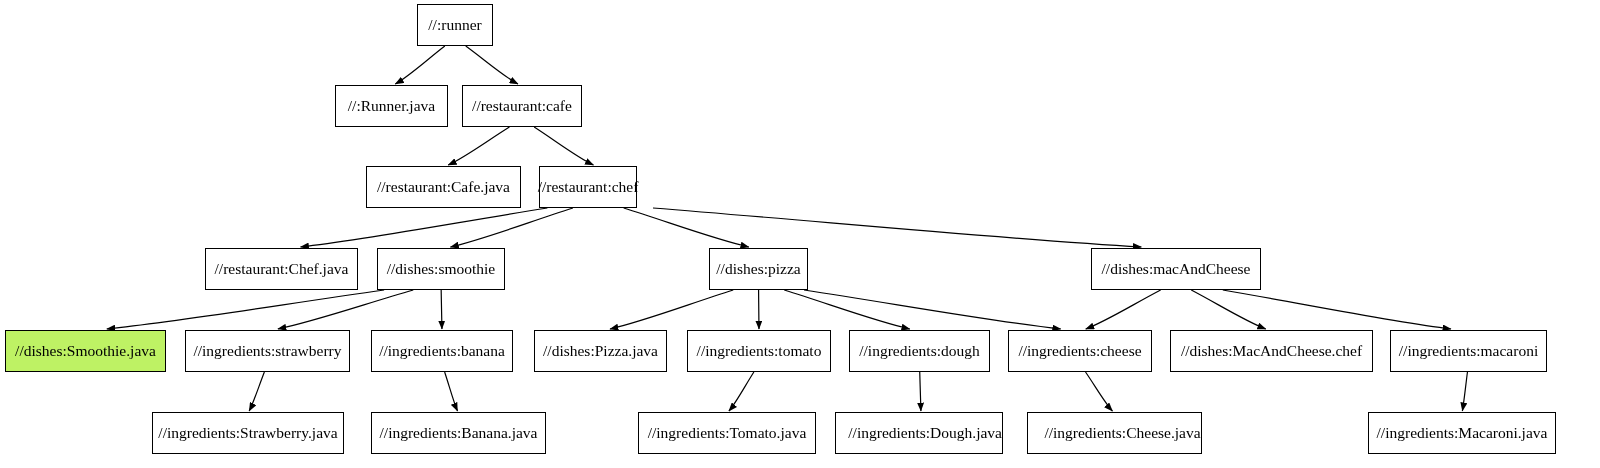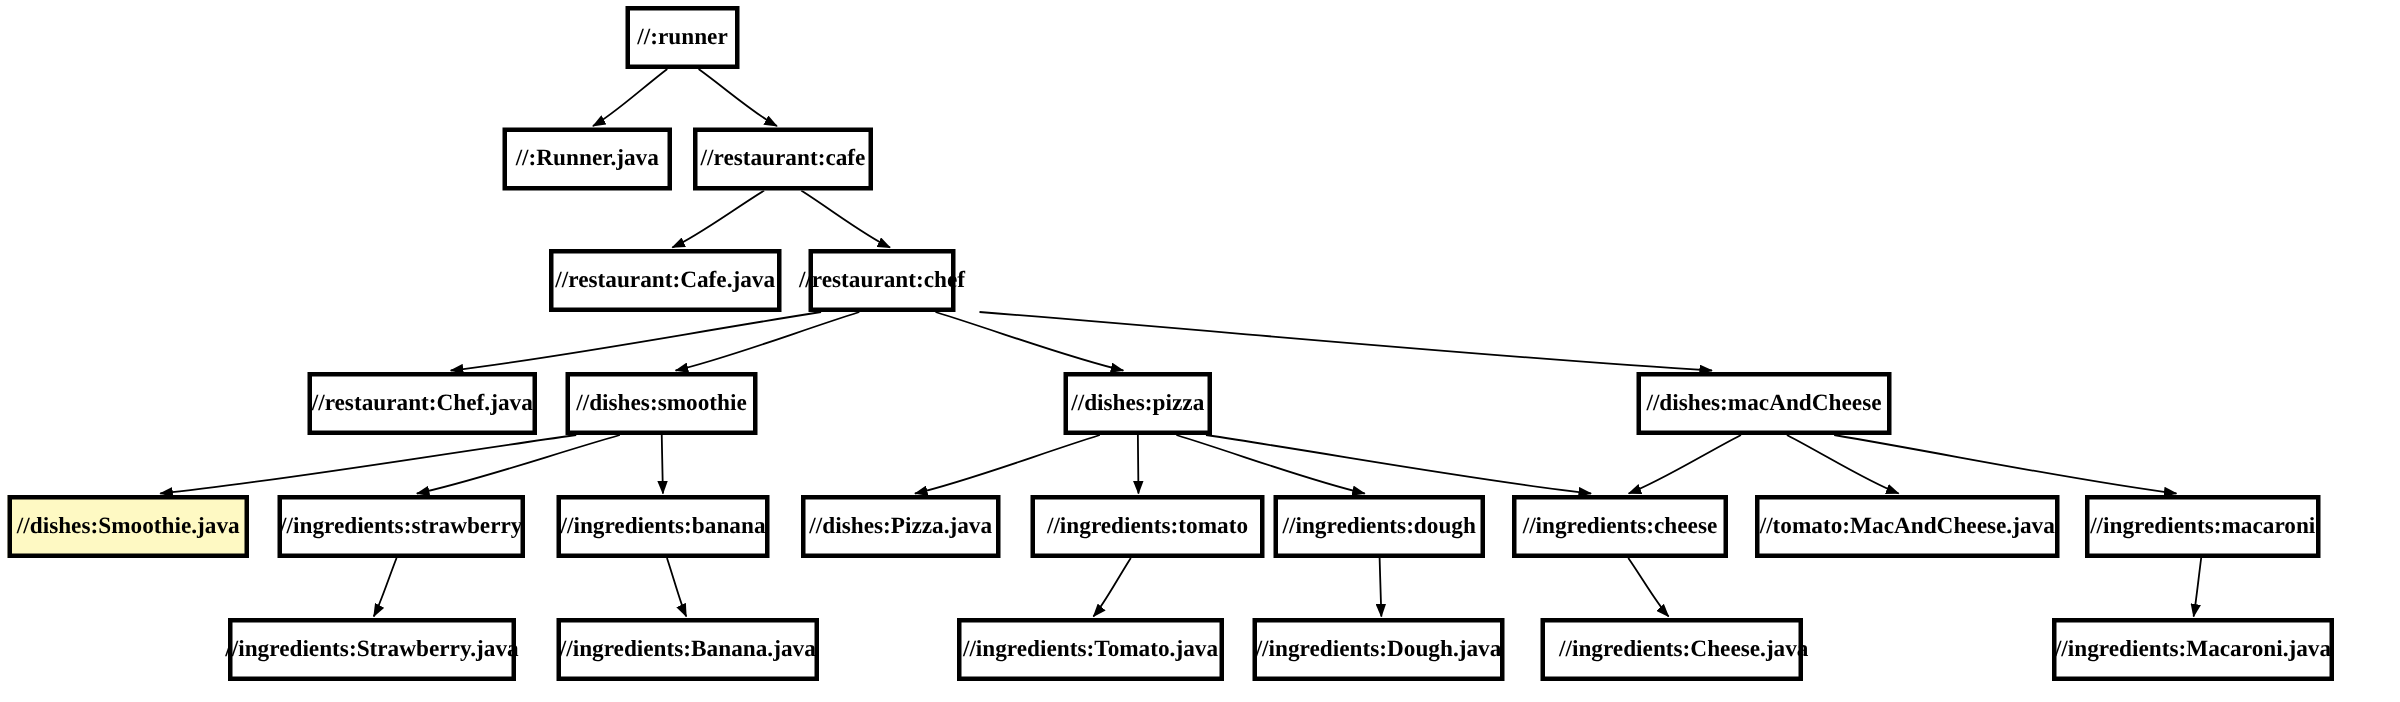--- a/index.html
+++ b/index.html
@@ -1,20 +1,20 @@
 <!DOCTYPE html>
 <html><head>
 <meta charset="utf-8">
 <style>
   html,body{margin:0;padding:0;background:#ffffff;}
   body{font-family:"Liberation Serif","DejaVu Serif",serif;}
   #graph-canvas{position:relative;width:1600px;height:468px;background:#ffffff;overflow:hidden;}
   #edge-layer{position:absolute;left:0;top:0;width:1600px;height:468px;}
-  .node{position:absolute;box-sizing:border-box;border:3px solid #ef4444;background:#ffffff;
-        display:flex;align-items:center;justify-content:center;font-weight:bold;}
+  .node{position:absolute;box-sizing:border-box;border:1px solid #ef4444;background:#ffffff;
+        display:flex;align-items:center;justify-content:center;}
   .node-label{font-size:15.5px;color:#000000;white-space:nowrap;line-height:1;letter-spacing:0px;}
 </style>
 </head>
 <body>
 
 <div id="graph-canvas">
   <svg id="edge-layer" viewBox="0 0 1600 468" xmlns="http://www.w3.org/2000/svg">
     <defs>
       <marker id="arrowhead" markerWidth="9" markerHeight="7" refX="8.4" refY="3.5" orient="auto" markerUnits="userSpaceOnUse">
         <polygon points="0 0, 9 3.5, 0 7" fill="#000000"></polygon>
@@ -68,57 +68,57 @@
       </div>
       <div class="node" style="left: 377px; top: 248px; width: 128px; height: 42px; border-color: rgb(0, 0, 0); background: rgb(255, 255, 255);">
         <span class="node-label" style="color: rgb(0, 0, 0);">//dishes:smoothie</span>
       </div>
       <div class="node" style="left: 709px; top: 248px; width: 99px; height: 42px; border-color: rgb(0, 0, 0); background: rgb(255, 255, 255); text-align: right;">
         <span class="node-label" style="color: rgb(0, 0, 0);">//dishes:pizza</span>
       </div>
       <div class="node" style="left: 1091px; top: 248px; width: 170px; height: 42px; border-color: rgb(0, 0, 0); background: rgb(255, 255, 255);">
         <span class="node-label" style="color: rgb(0, 0, 0);">//dishes:macAndCheese</span>
       </div>
-      <div class="node" style="left: 5px; top: 330px; width: 161px; height: 42px; border-color: rgb(0, 0, 0); background: #fef9c3; align-items: center;">
+      <div class="node" style="left: 5px; top: 330px; width: 161px; height: 42px; border-color: rgb(0, 0, 0); background: #bef264; align-items: center;">
         <span class="node-label" style="color: rgb(0, 0, 0);">//dishes:Smoothie.java</span>
       </div>
       <div class="node" style="left: 185px; top: 330px; width: 165px; height: 42px; border-color: rgb(0, 0, 0); background: rgb(255, 255, 255);">
         <span class="node-label" style="color: rgb(0, 0, 0);">//ingredients:strawberry</span>
       </div>
       <div class="node" style="left: 371px; top: 330px; width: 142px; height: 42px; border-color: rgb(0, 0, 0); background: rgb(255, 255, 255);">
         <span class="node-label" style="color: rgb(0, 0, 0);">//ingredients:banana</span>
       </div>
       <div class="node" style="left: 534px; top: 330px; width: 133px; height: 42px; border-color: rgb(0, 0, 0); background: rgb(255, 255, 255);">
         <span class="node-label" style="color: rgb(0, 0, 0);">//dishes:Pizza.java</span>
       </div>
-      <div class="node" style="left: 687px; top: 330px; width: 156px; height: 42px; border-color: rgb(0, 0, 0); background: rgb(255, 255, 255);">
+      <div class="node" style="left: 687px; top: 330px; width: 144px; height: 42px; border-color: rgb(0, 0, 0); background: rgb(255, 255, 255);">
         <span class="node-label" style="color: rgb(0, 0, 0);">//ingredients:tomato</span>
       </div>
       <div class="node" style="left: 849px; top: 330px; width: 141px; height: 42px; border-color: rgb(0, 0, 0); background: rgb(255, 255, 255);">
         <span class="node-label" style="color: rgb(0, 0, 0); text-align: center;">//ingredients:dough</span>
       </div>
       <div class="node" style="left: 1008px; top: 330px; width: 144px; height: 42px; border-color: rgb(0, 0, 0); background: rgb(255, 255, 255);">
         <span class="node-label" style="color: rgb(0, 0, 0);">//ingredients:cheese</span>
       </div>
       <div class="node" style="left: 1170px; top: 330px; width: 203px; height: 42px; border-color: rgb(0, 0, 0); background: rgb(255, 255, 255);">
-        <span class="node-label" style="color: rgb(0, 0, 0);">//tomato:MacAndCheese.java</span>
+        <span class="node-label" style="color: rgb(0, 0, 0);">//dishes:MacAndCheese.chef</span>
       </div>
       <div class="node" style="left: 1390px; top: 330px; width: 157px; height: 42px; border-color: rgb(0, 0, 0); background: rgb(255, 255, 255);">
         <span class="node-label" style="color: rgb(0, 0, 0);">//ingredients:macaroni</span>
       </div>
       <div class="node" style="left: 152px; top: 412px; width: 192px; height: 42px; border-color: rgb(0, 0, 0); background: rgb(255, 255, 255);">
         <span class="node-label" style="color: rgb(0, 0, 0);">//ingredients:Strawberry.java</span>
       </div>
       <div class="node" style="left: 371px; top: 412px; width: 175px; height: 42px; border-color: rgb(0, 0, 0); background: rgb(255, 255, 255);">
         <span class="node-label" style="color: rgb(0, 0, 0);">//ingredients:Banana.java</span>
       </div>
       <div class="node" style="left: 638px; top: 412px; width: 178px; height: 42px; border-color: rgb(0, 0, 0); background: rgb(255, 255, 255);">
         <span class="node-label" style="color: rgb(0, 0, 0);">//ingredients:Tomato.java</span>
       </div>
-      <div class="node" style="left: 835px; top: 412px; width: 168px; height: 42px; border-color: rgb(0, 0, 0); background: rgb(255, 255, 255);">
+      <div class="node" style="left: 835px; top: 412px; width: 168px; height: 42px; border-color: rgb(0, 0, 0); background: rgb(255, 255, 255); justify-content: flex-end;">
         <span class="node-label" style="color: rgb(0, 0, 0);">//ingredients:Dough.java</span>
       </div>
       <div class="node" style="left: 1027px; top: 412px; width: 175px; height: 42px; border-color: rgb(0, 0, 0); background: rgb(255, 255, 255);">
         <span class="node-label" style="color: rgb(0, 0, 0); margin-left: 16px;">//ingredients:Cheese.java</span>
       </div>
       <div class="node" style="left: 1368px; top: 412px; width: 188px; height: 42px; border-color: rgb(0, 0, 0); background: rgb(255, 255, 255);">
         <span class="node-label" style="color: rgb(0, 0, 0);">//ingredients:Macaroni.java</span>
       </div>
     </div>
 </div>

